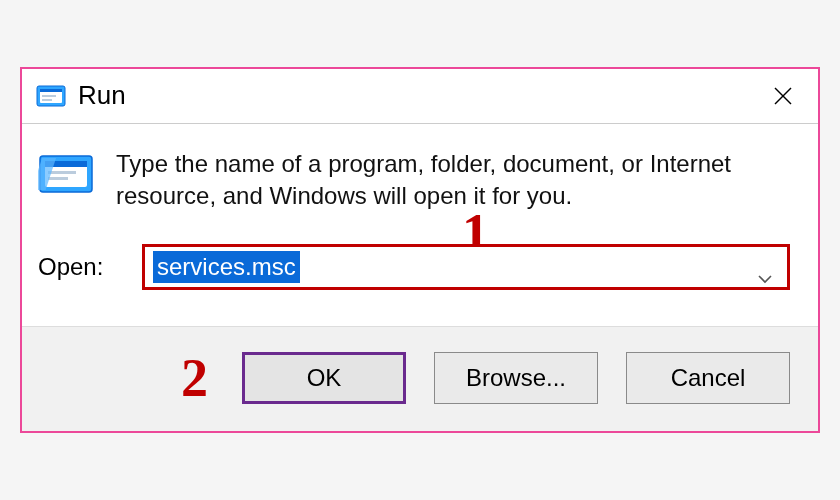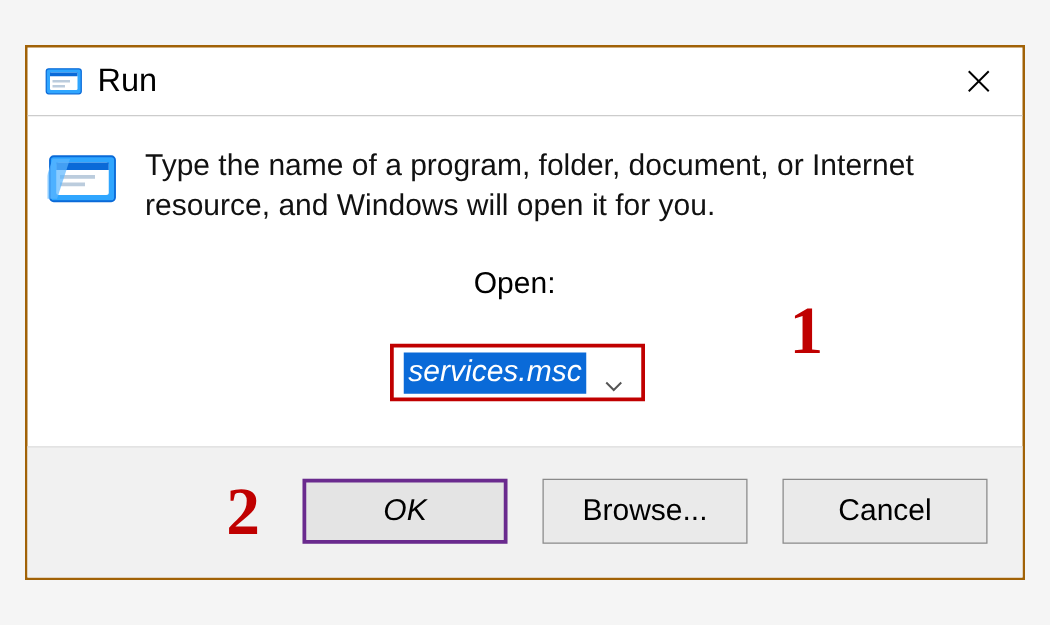--- a/index.html
+++ b/index.html
@@ -9,21 +9,21 @@
       background: #f5f5f5;
       font-family: "Segoe UI", Tahoma, sans-serif;
       display: flex;
       align-items: center;
       justify-content: center;
       overflow: hidden;
     }
     .dialog {
       width: 800px;
       background: #fff;
-      border: 2px solid #a16207;
+      border: 2px solid #ec4899;
       position: relative;
     }
     .titlebar {
       display: flex;
       align-items: center;
       padding: 8px 14px;
       height: 54px;
     }
     .title-icon {
       width: 30px;
@@ -69,42 +69,40 @@
       font-size: 24px;
       color: #111;
       line-height: 1.35;
     }
     .input-row {
       display: flex;
       align-items: center;
       gap: 34px;
       margin-bottom: 26px;
       position: relative;
-      flex-direction: column;
     }
     .open-label {
       font-size: 24px;
       color: #000;
       min-width: 70px;
     }
     .combo-wrap {
       flex: 1;
       position: relative;
     }
     .combo {
       width: 100%;
       height: 46px;
       border: 3px solid #c00000;
       padding: 4px 44px 4px 8px;
       font-size: 24px;
       display: flex;
-      align-items: flex-start;
+      align-items: flex-end;
       position: relative;
       background: #fff;
-      font-style: italic;
     }
     .combo-text {
       background: #0a6ad8;
       color: #fff;
       padding: 2px 4px;
       display: inline-block;
       line-height: 1.2;
     }
     .combo-chevron {
       position: absolute;
@@ -149,21 +147,20 @@
       font-size: 24px;
       color: #000;
       display: flex;
       align-items: center;
       justify-content: center;
       cursor: pointer;
     }
     .btn-ok {
       border: 3px solid #6a2a8e;
       background: #e4e4e4;
-      font-style: italic;
     }
   </style>
 </head>
 <body>
 
 <div class="dialog">
 
   <div class="titlebar">
     <span class="title-icon">
       <svg viewBox="0 0 30 24">

